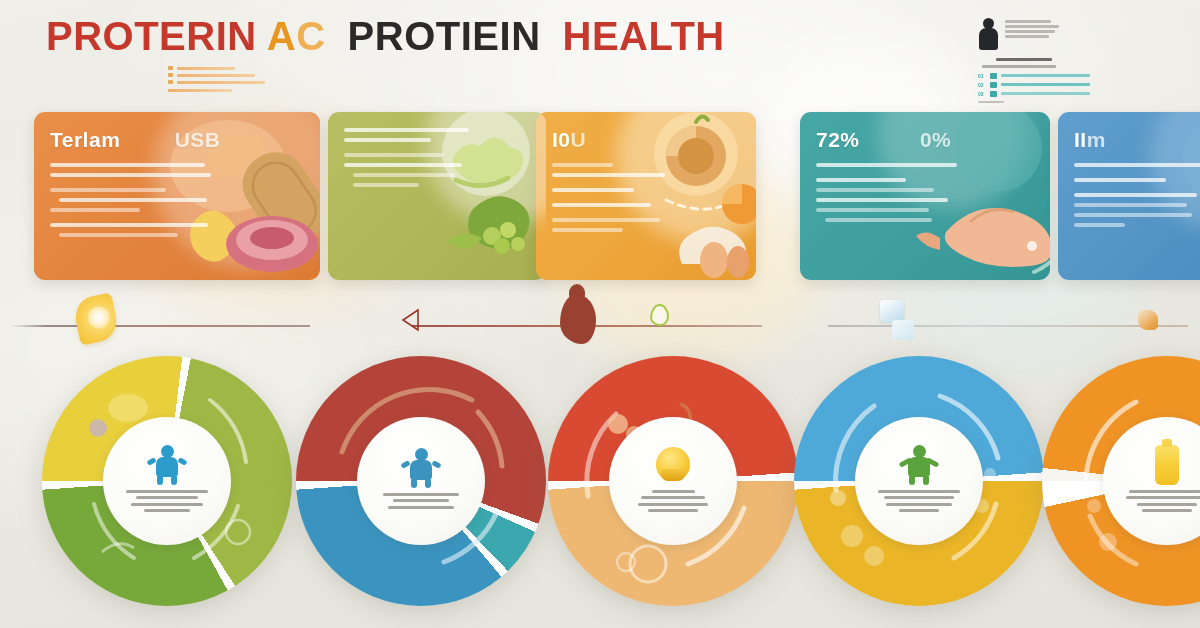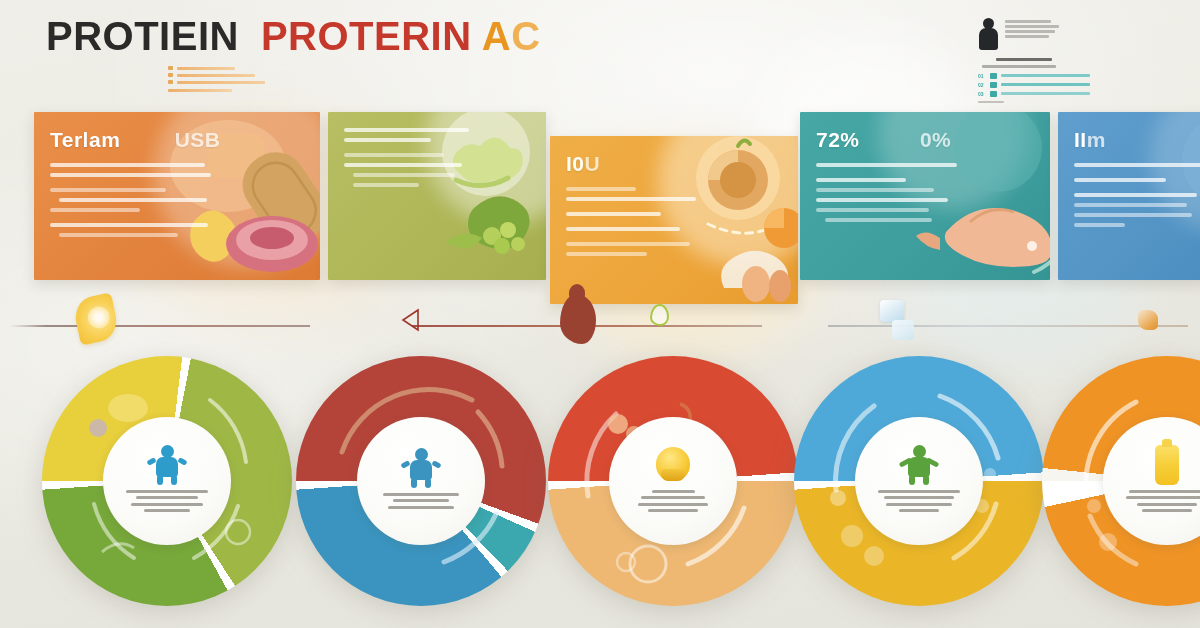--- a/index.html
+++ b/index.html
@@ -87,21 +87,21 @@
   .bi-sw  { width: 7px; height: 6px; border-radius: 1px; flex: none; }
   .bi-bar { height: 3px; border-radius: 1px; flex: 1; }
   .badge-foot { height: 2px; width: 26px; margin-top: 4px; background: #c2c1bb; border-radius: 1px; }
 
   
   .cards { position: absolute; left: 0; top: 112px; width: 1200px; height: 172px; }
   .card {
     position: absolute;
     top: 0;
     height: 168px;
-    border-radius: 1px;
+    border-radius: 11px;
     padding: 16px 14px 8px 16px;
     overflow: hidden;
     box-shadow: 0 5px 13px rgba(90,80,60,0.16);
   }
   .card-heading {
     font-size: 21px;
     font-weight: 700;
     color: #ffffff;
     letter-spacing: 0.5px;
     text-shadow: 0 1px 2px rgba(0,0,0,0.12);
@@ -119,21 +119,21 @@
   .card-art { position: absolute; right: -14px; top: -8px; width: 178px; height: 184px; z-index: 2; }
   .card-halo {
     position: absolute; right: -24px; top: -34px;
     width: 190px; height: 190px; border-radius: 50%;
     background: rgba(255,255,255,0.3); filter: blur(10px); z-index: 1;
   }
 
   
   .card-1 { left: 34px;   width: 286px; background: linear-gradient(135deg,#e98f49,#e2823c 55%,#dd7a33); }
   .card-2 { left: 328px;  width: 218px; background: linear-gradient(135deg,#b8be63,#aeb657 60%,#a6ae4f); }
-  .card-3 { left: 550px;  width: 248px; background: linear-gradient(135deg,#f0ae47,#eda53a 60%,#e99c2e); margin-top: 24px; }
+  .card-3 { left: 536px;  width: 220px; background: linear-gradient(135deg,#f0ae47,#eda53a 60%,#e99c2e); }
   .card-4 { left: 800px;  width: 250px; background: linear-gradient(135deg,#46a7a5,#3d9e9d 60%,#359594); }
   .card-5 { left: 1058px; width: 176px; background: linear-gradient(135deg,#5f9ecd,#5495c6 60%,#4a8cbe); }
 
   .card-2 .card-heading, .card-3 .card-heading { color: #fdfdf4; }
 
   
   .band { position: absolute; left: 0; top: 300px; width: 1200px; height: 54px; }
   .band-line {
     position: absolute; top: 25px; height: 1.6px;
     background: linear-gradient(90deg, rgba(150,140,135,0) 0%, #9a8a84 12%, #b08478 55%, #a8968f 100%);
@@ -253,25 +253,26 @@
 <body>
 
 <div id="canvas">
 
   <div class="blob blob-a"></div>
   <div class="blob blob-b"></div>
   <div class="blob blob-c"></div>
   <div class="blob blob-d"></div>
 
   <div class="title-row">
-    <span class="title-word tw-dark">PROTIEIN</span>
     <span class="title-word tw-mix">
       <span>PROTERIN</span>
       <span class="ch-amber">A</span><span class="ch-fade">C</span>
     </span>
+    <span class="title-word tw-dark">PROTIEIN</span>
+    <span class="title-word tw-red">HEALTH</span>
   </div>
 
   <div class="title-legend">
     <div class="tl-row">
       <span class="tl-dot"></span>
       <span class="tl-bar" style="width:58px"></span>
     </div>
     <div class="tl-row">
       <span class="tl-dot"></span>
       <span class="tl-bar" style="width:78px"></span>

